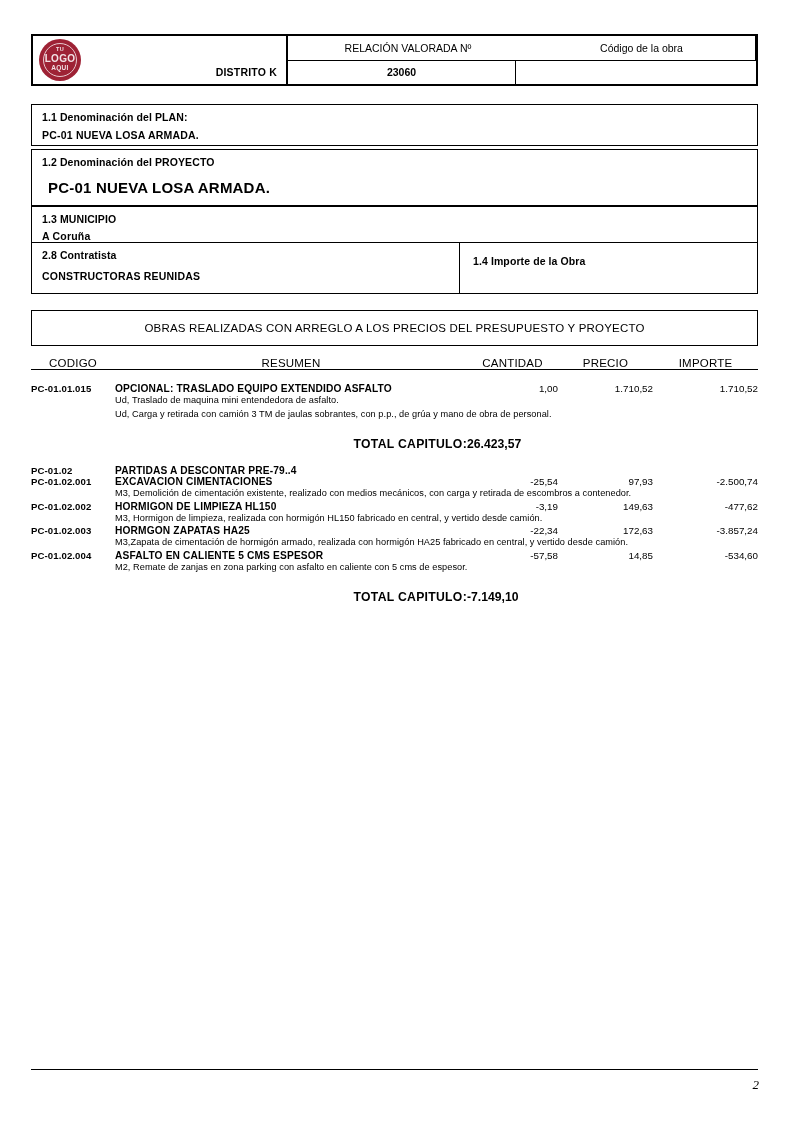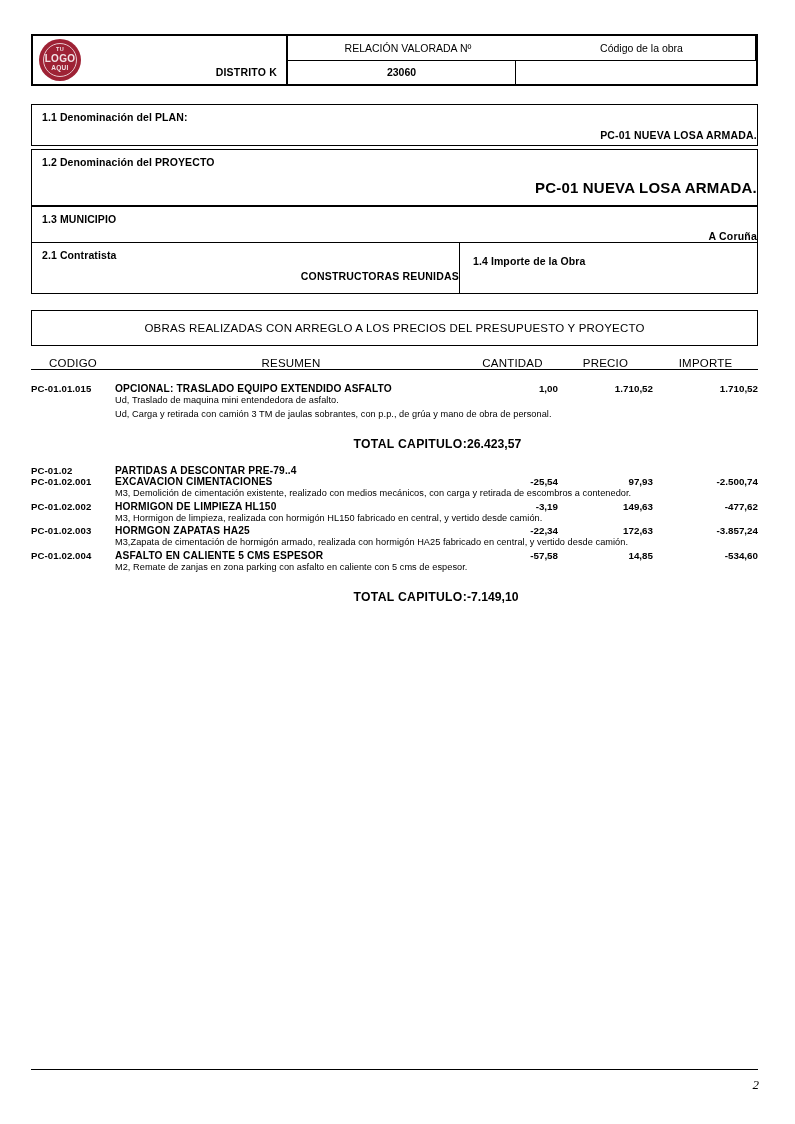--- a/index.html
+++ b/index.html
@@ -117,21 +117,20 @@
   }
   .info-label {
     font-size: 10.5px;
     font-weight: bold;
     letter-spacing: 0.1px;
   }
   .info-value {
     font-size: 10.5px;
     font-weight: bold;
     letter-spacing: 0.2px;
-    text-align: right;
   }
   .info-value.big {
     font-size: 15px;
     font-weight: bold;
   }
   .box11 { top: 104px; height: 42px; padding: 6px 0 0 10px; }
   .box11 .info-value { margin-top: 6px; }
   .box12 { top: 149px; height: 57px; padding: 6px 0 0 10px; }
   .box12 .info-value { margin-top: 11px; margin-left: 6px; }
   .box13 { top: 206px; height: 37px; padding: 6px 0 0 10px; }
@@ -208,21 +207,21 @@
   }
   .r-title {
     font-size: 10.2px;
     font-weight: bold;
     letter-spacing: 0.15px;
     padding-left: 8px;
     padding-top: 1px;
   }
   .r-num {
     font-size: 9.8px;
-    font-weight: bold;
+    font-weight: normal;
     text-align: right;
     padding-top: 1px;
     padding-right: 1px;
     white-space: nowrap;
   }
   .r-desc {
     font-size: 9.2px;
     font-weight: normal;
     padding-left: 8px;
     line-height: 13.5px;
@@ -310,21 +309,21 @@
     <div class="info-value big">PC-01 NUEVA LOSA ARMADA.</div>
   </div>
 
   <div class="info-box box13">
     <div class="info-label">1.3 MUNICIPIO</div>
     <div class="info-value">A Coruña</div>
   </div>
 
   <div class="info-box box2">
     <div class="box2-left">
-      <div class="info-label">2.1 Contratista</div>
+      <div class="info-label">2.8 Contratista</div>
       <div class="info-value">CONSTRUCTORAS REUNIDAS</div>
     </div>
     <div class="box2-right">
       <div class="info-label">1.4 Importe de la Obra</div>
       <div class="info-value"></div>
     </div>
   </div>
 
   <div class="banner">OBRAS REALIZADAS CON ARREGLO A LOS PRECIOS DEL PRESUPUESTO Y PROYECTO</div>
 

